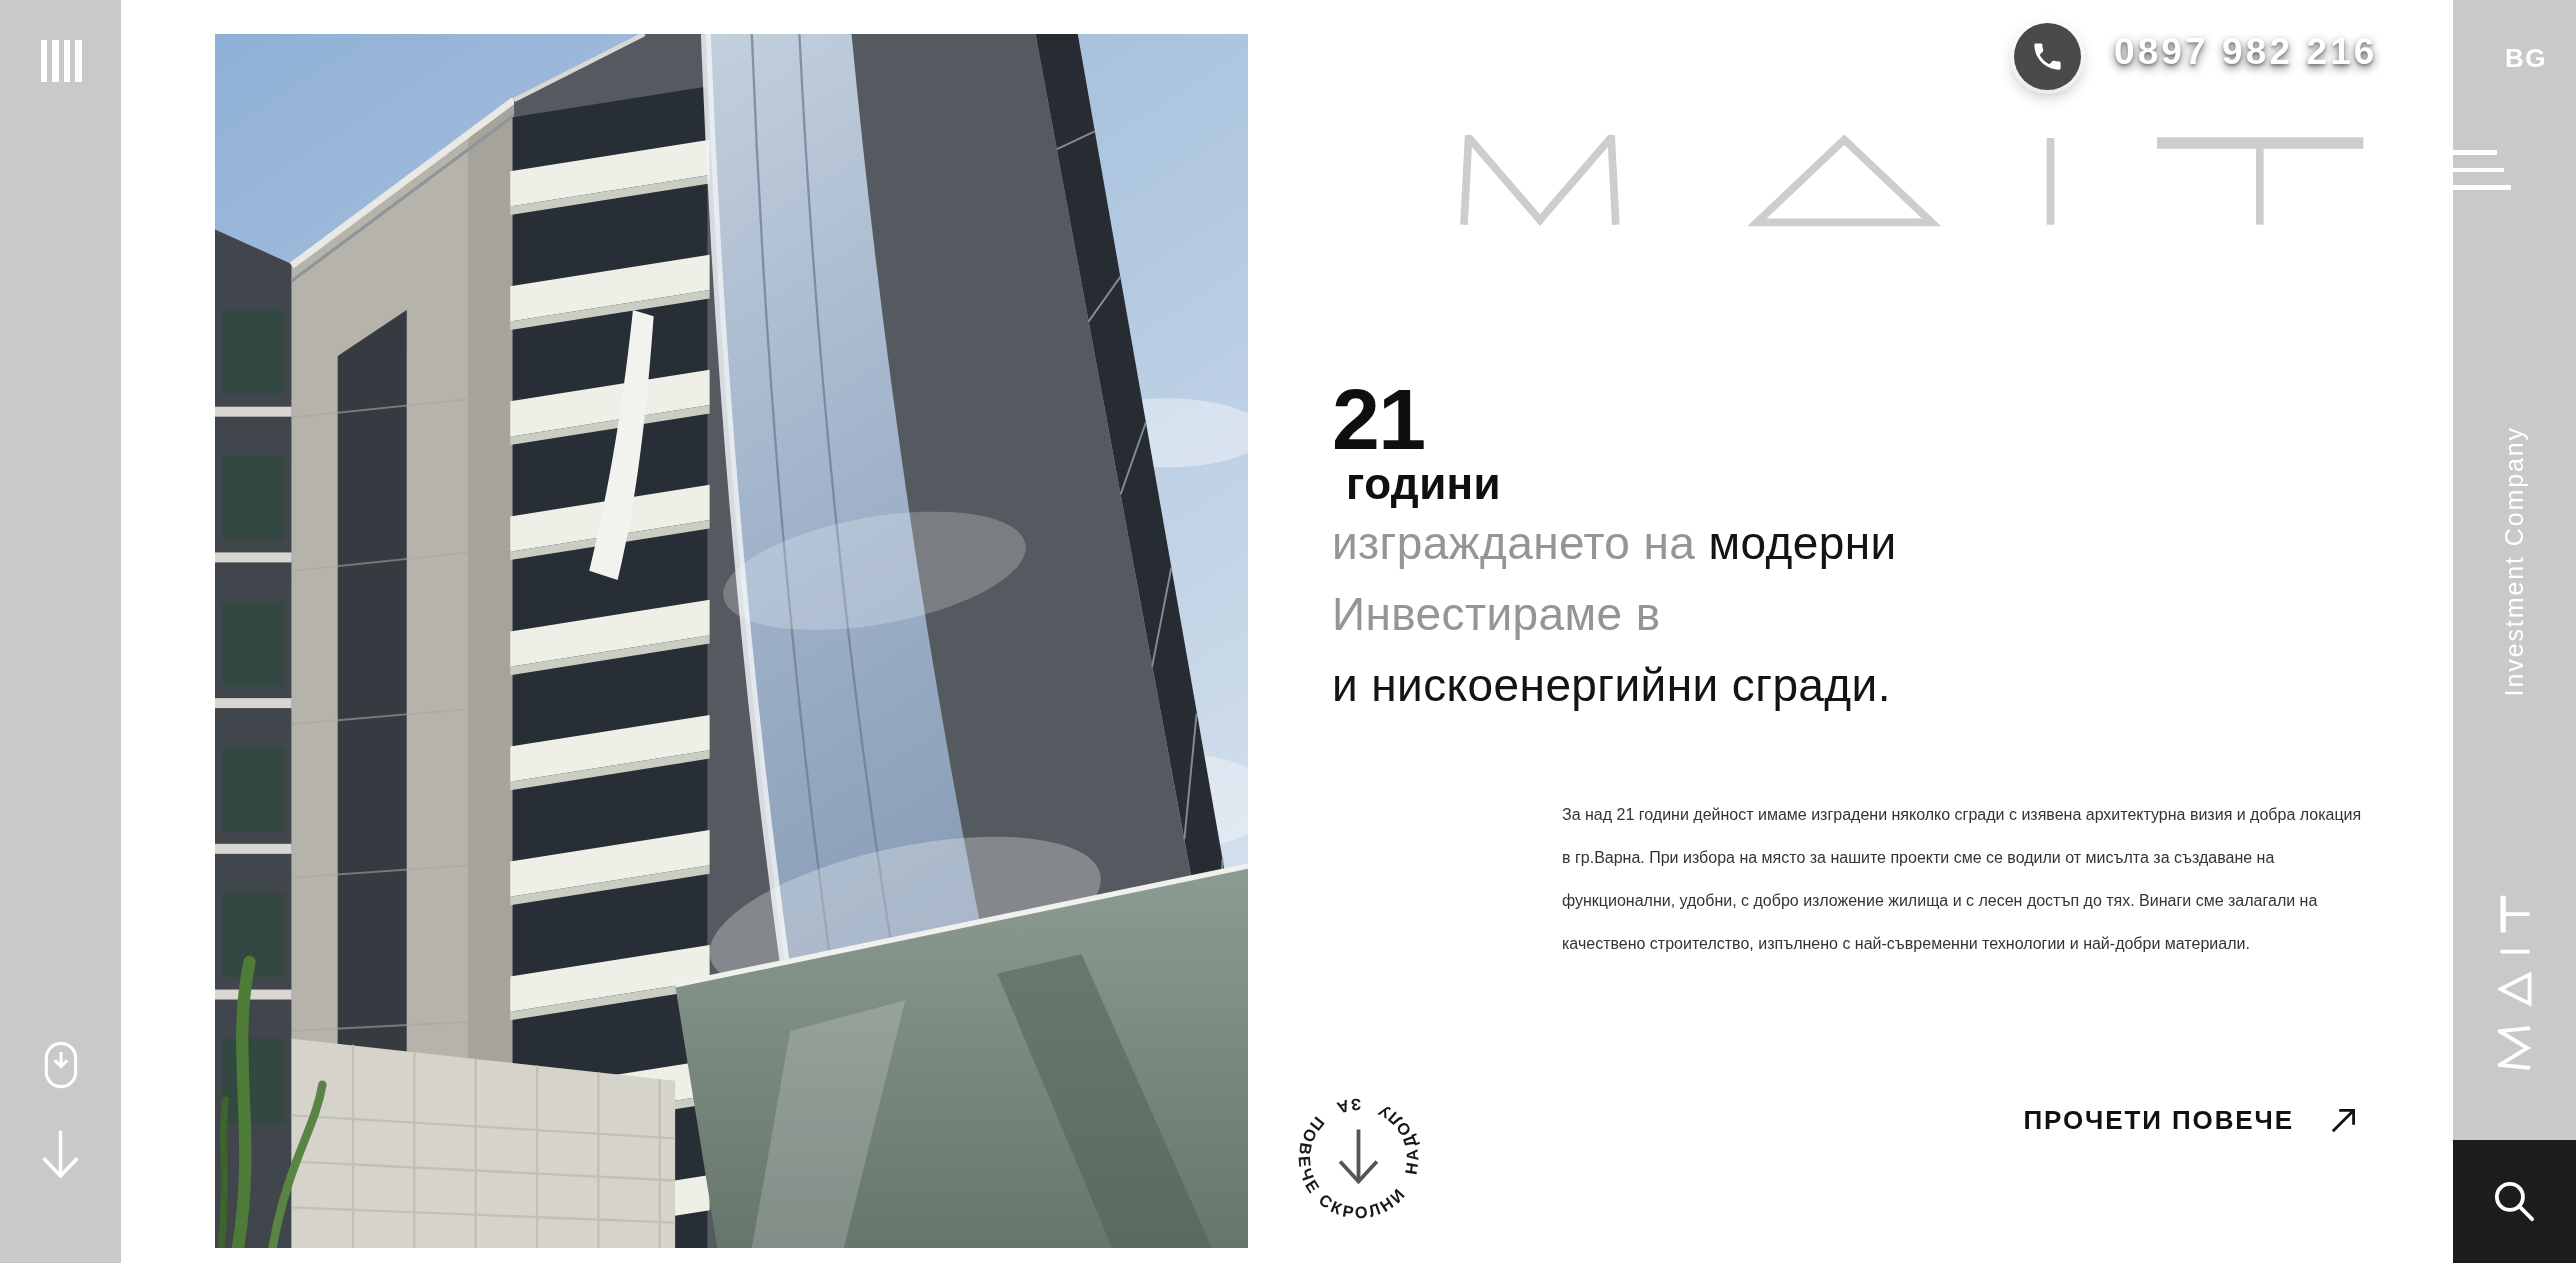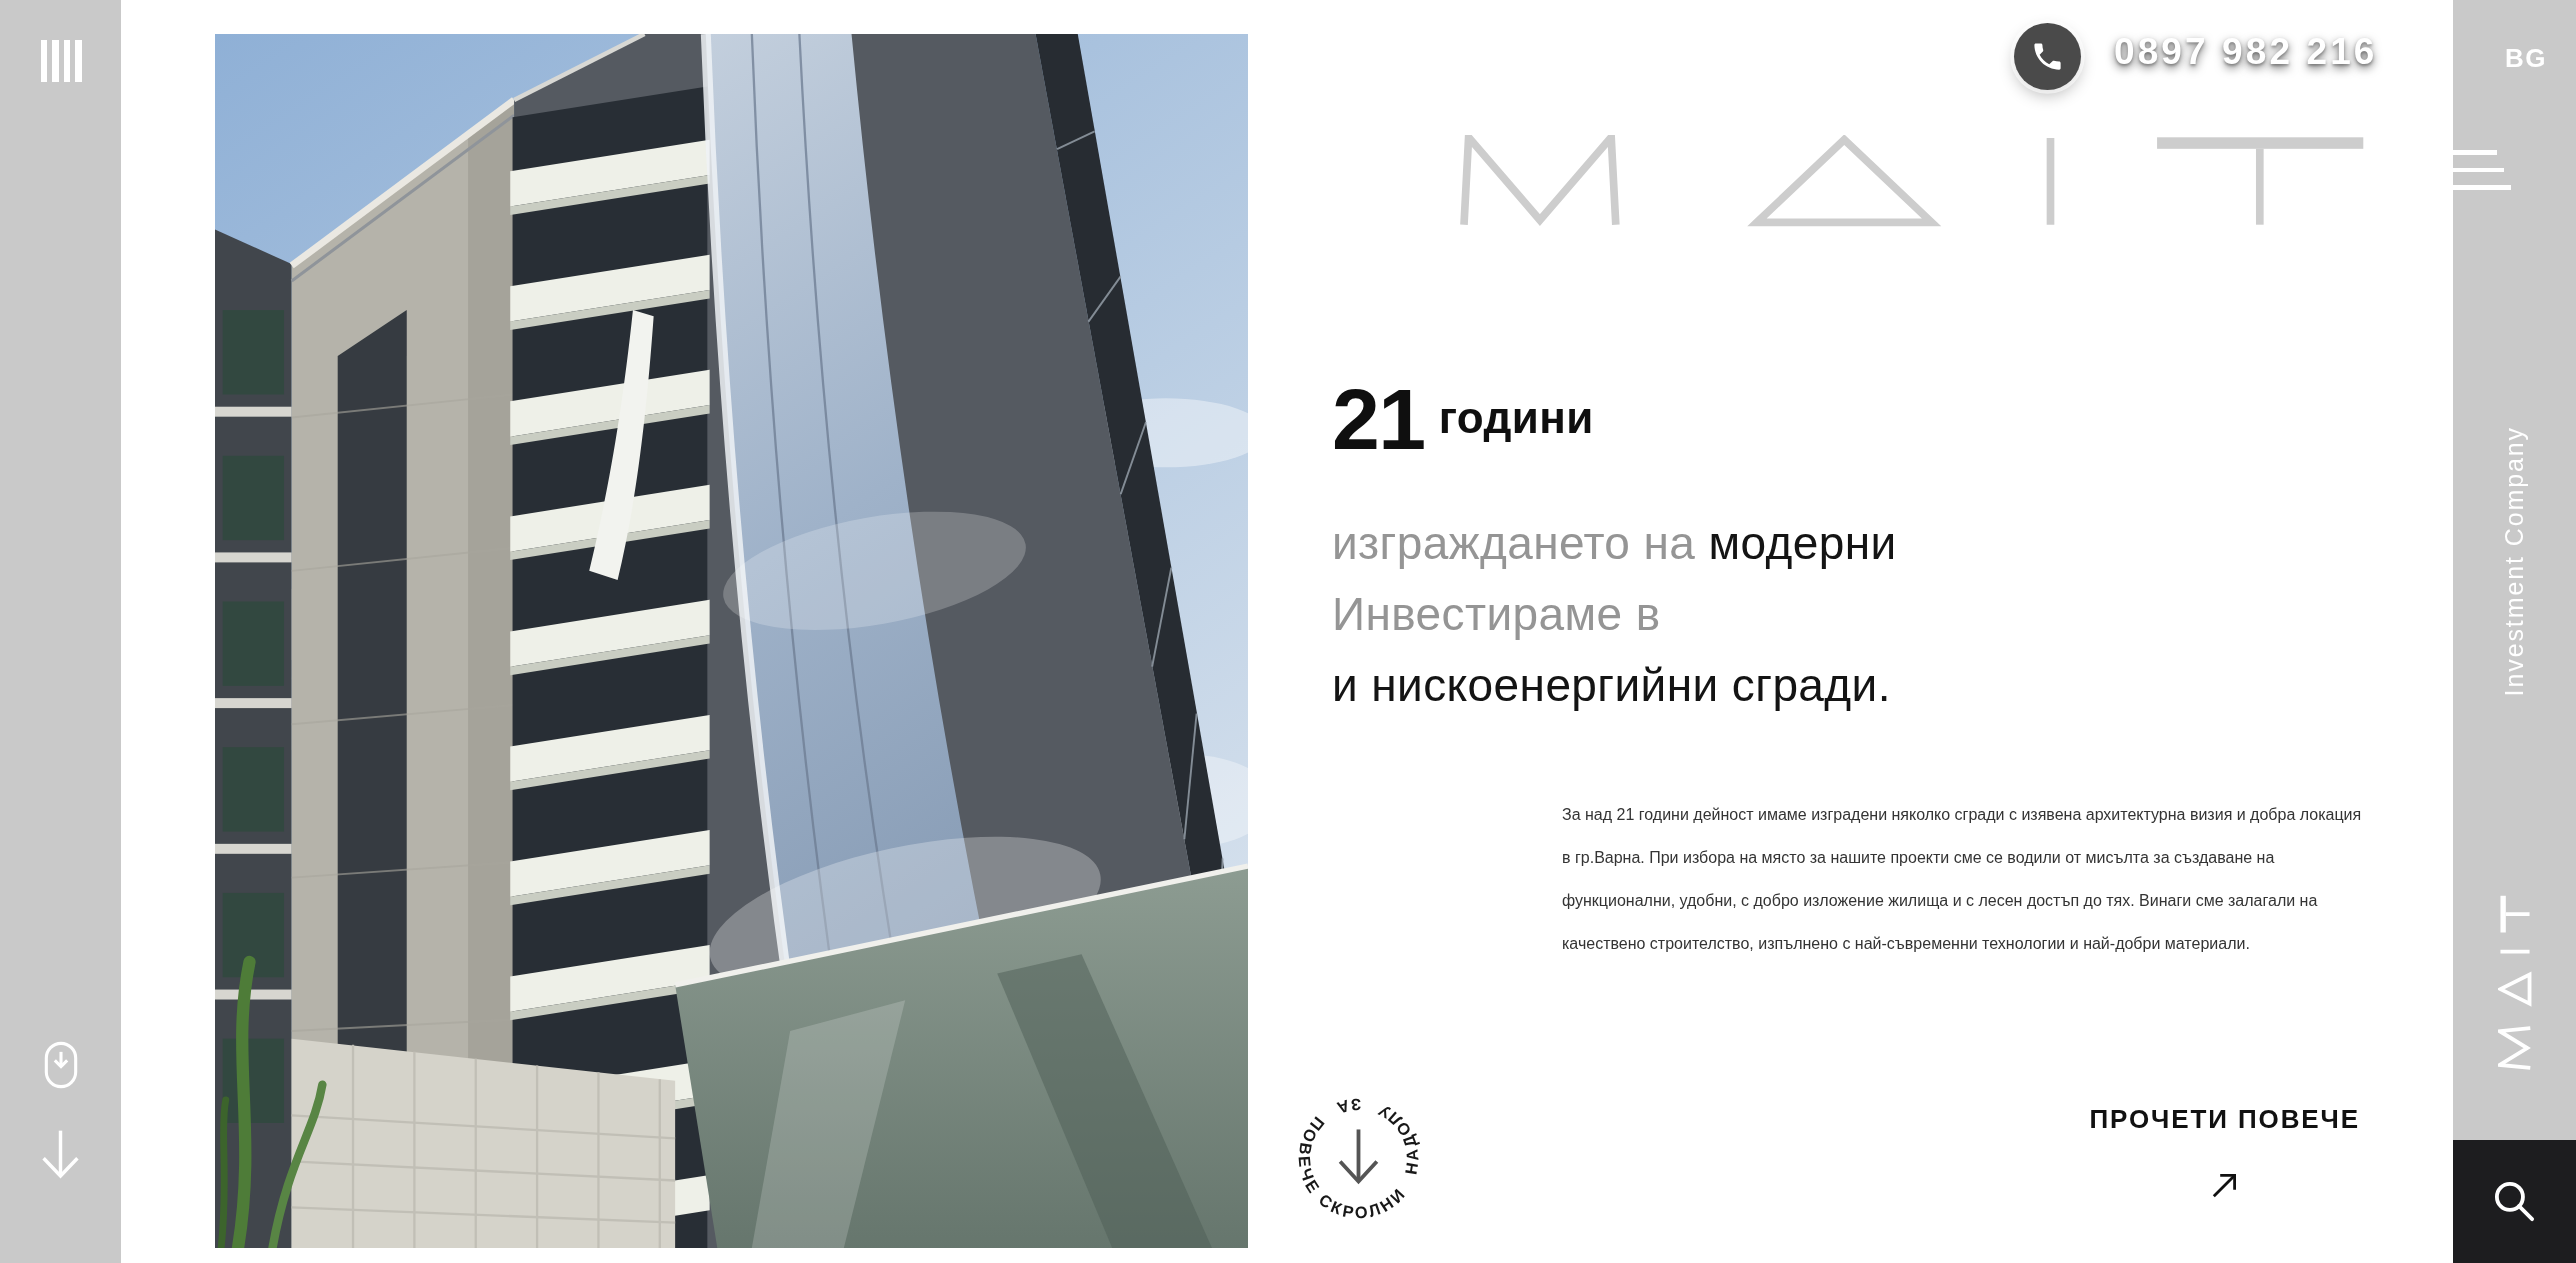--- a/index.html
+++ b/index.html
@@ -36,32 +36,32 @@
     background:var(--phone_circle,#4a4a4a);display:flex;align-items:center;justify-content:center;
     box-shadow:0 0 0 3.8px rgba(255,255,255,.55),0 6.1px 15.3px rgba(0,0,0,.25);cursor:pointer;}
   #phone-num{position:absolute;left:2114px;top:31px;color:#fff;font-size:37px;font-weight:600;
     letter-spacing:3.1px;text-shadow:0 3.8px 9.2px rgba(0,0,0,.55),0 1.5px 3.1px rgba(0,0,0,.35);cursor:pointer;}
   
   #logo{position:absolute;left:1460px;top:135px;width:905px;height:92px;cursor:pointer;}
   
   #hero-img{position:absolute;left:215px;top:34px;width:1033px;height:1214px;overflow:hidden;}
   #hero-img svg{display:block;width:100%;height:100%;}
   
-  #years{position:absolute;left:1332px;top:380px;display:flex;align-items:center;}
+  #years{position:absolute;left:1332px;top:380px;display:flex;align-items:flex-start;flex-direction:column;}
   #years-value{font-size:86px;line-height:.92;font-weight:700;color:#0f0f0f;letter-spacing:-1.5px;}
   #years-label{font-size:44px;font-weight:700;color:#0f0f0f;margin-left:14px;margin-bottom:3.1px;letter-spacing:0.4px;}
   
   #heading{position:absolute;left:1332px;top:508px;font-size:46px;line-height:71px;letter-spacing:0.4px;}
   #heading .g{color:var(--heading_gray,#959595);font-weight:300;}
   #heading .d{color:var(--text_dark,#141414);font-weight:500;}
   
   #para{position:absolute;left:1562px;top:793px;width:803px;font-size:16px;line-height:43px;
     color:var(--body_text,#343434);}
   
-  #read-more{position:absolute;right:216px;top:1104px;display:flex;align-items:center;gap:34px;cursor:pointer;flex-direction:column;}
+  #read-more{position:absolute;right:216px;top:1104px;display:flex;align-items:center;gap:34px;cursor:pointer;}
   #read-more span{font-size:26px;font-weight:600;letter-spacing:1.9px;color:#111;}
   
   #badge{position:absolute;left:1279px;top:1079px;width:159px;height:159px;}
   .stroke-w{stroke:#fff;fill:none;}
 </style>
 </head>
 <body>
 
 <div id="left-rail" class="rail">
   <div class="bars">

